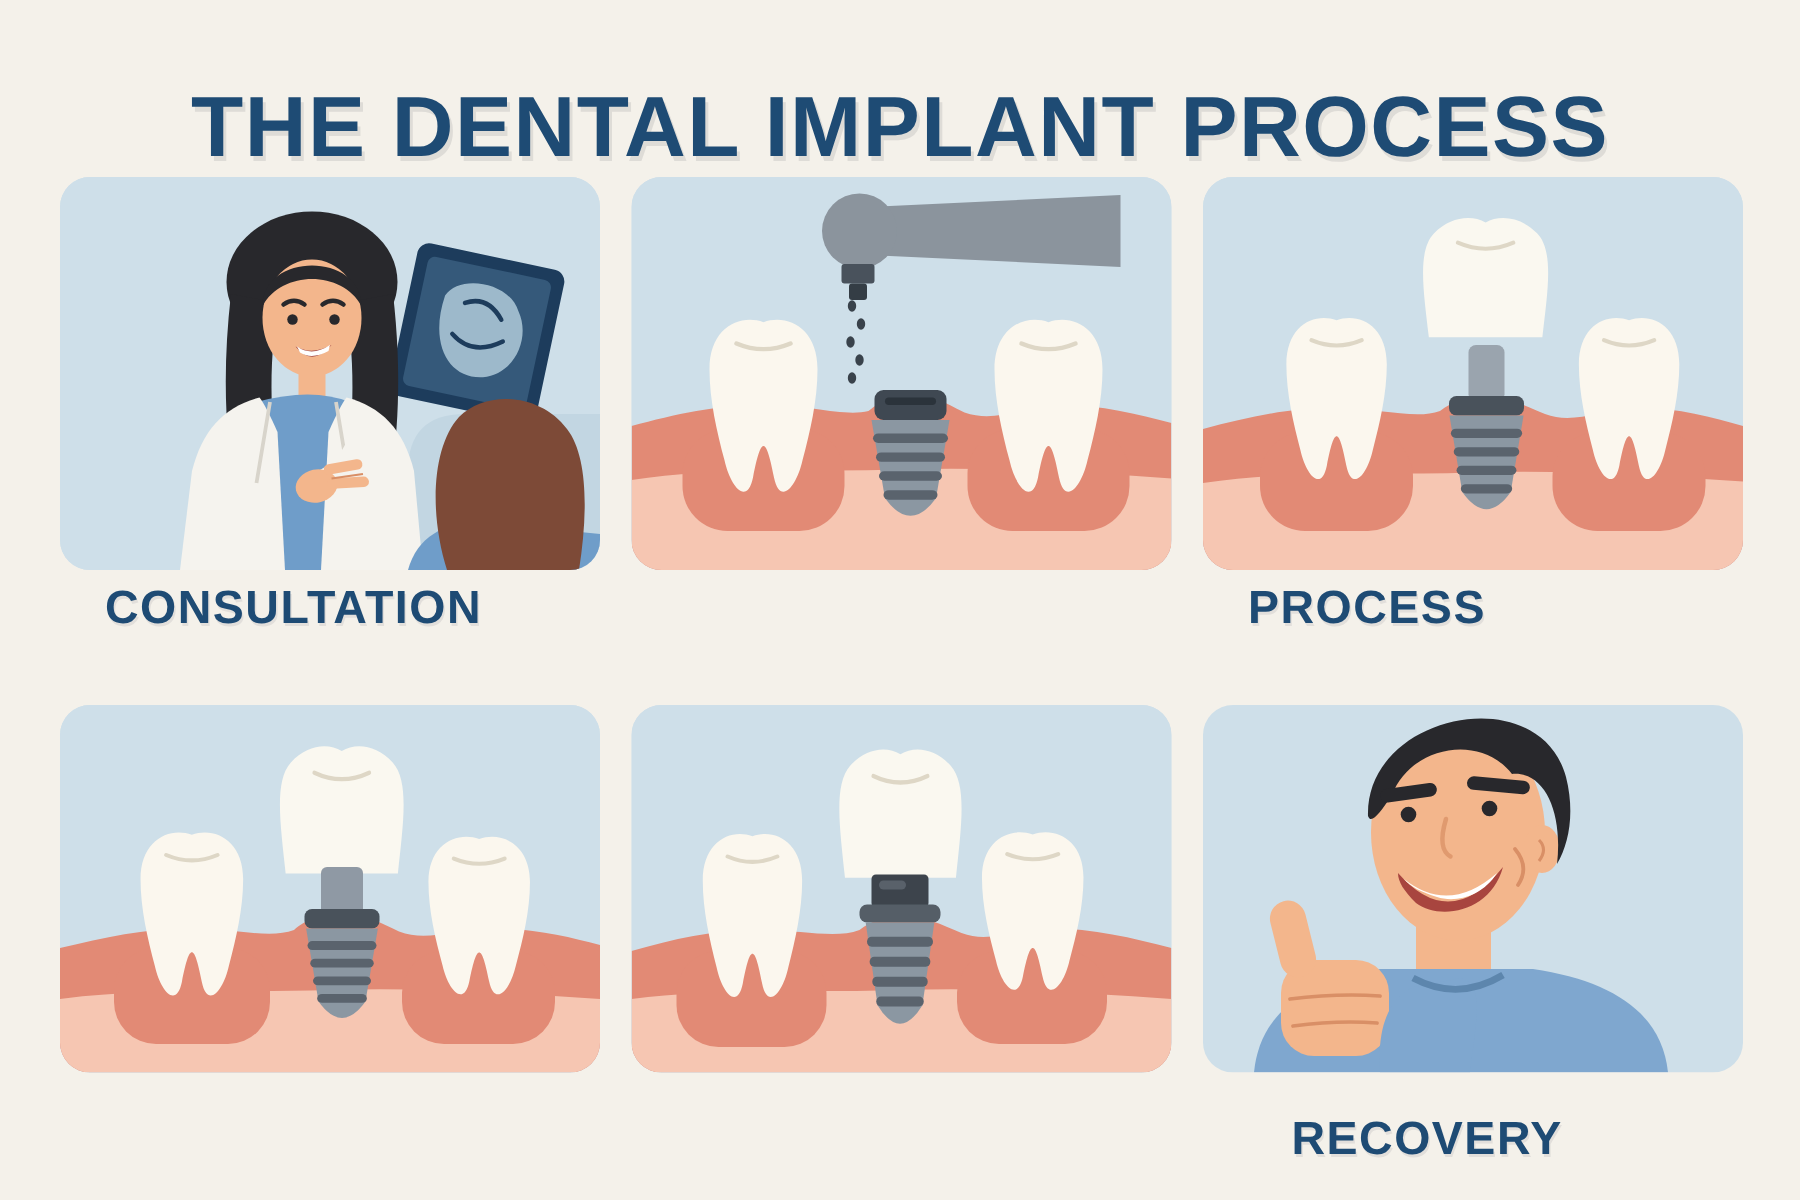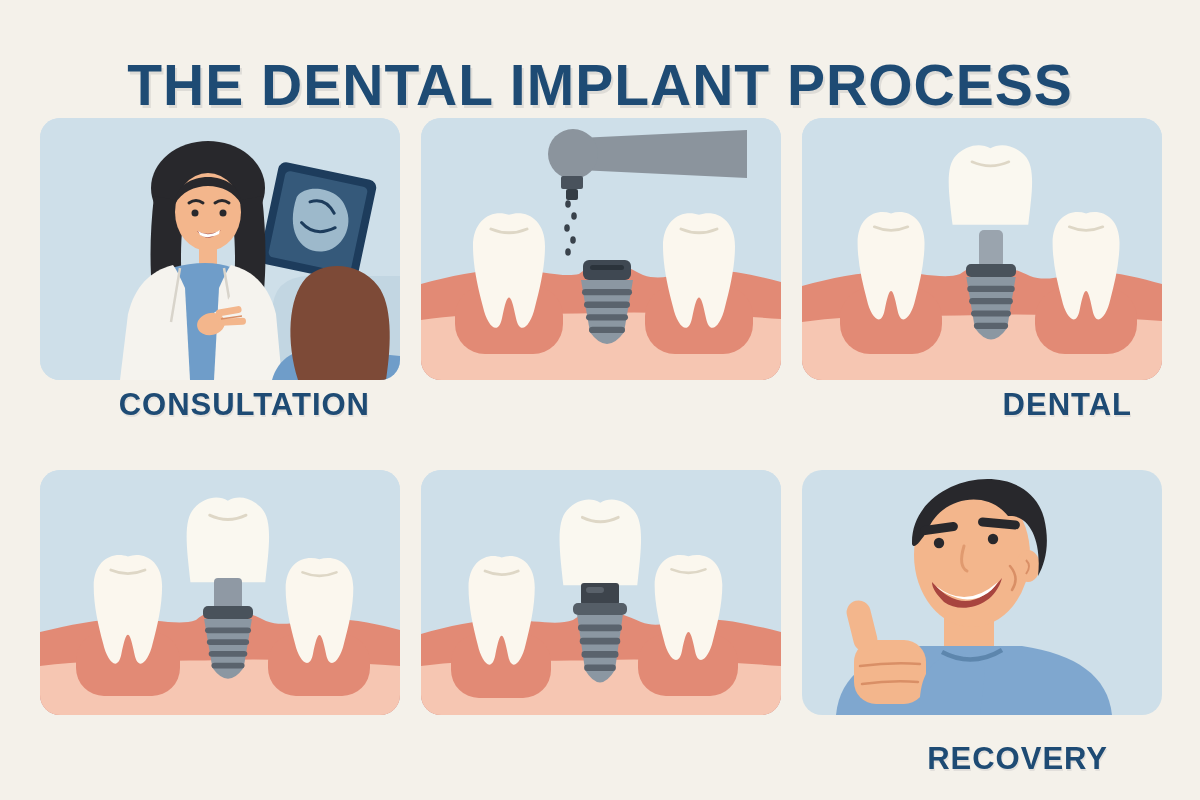--- a/index.html
+++ b/index.html
@@ -12,29 +12,29 @@
                overflow:hidden;margin:0;padding:0;}
   figure.panel.no-clip{background:transparent;overflow:visible;border-radius:0;}
   .panel svg{display:block;}
   #p6 svg{position:absolute;left:0;top:-28px;}
   #p1{left:40px;top:118px;height:262px}
   #p2{left:421px;top:118px;height:262px}
   #p3{left:802px;top:118px;height:262px}
   #p4{left:40px;top:470px;height:245px}
   #p5{left:421px;top:470px;height:245px}
   #p6{left:802px;top:470px;height:245px}
-  .caption{position:absolute;width:300px;text-align:right;font-weight:700;font-size:31px;
+  .caption{position:absolute;width:300px;text-align:left;font-weight:700;font-size:31px;
            line-height:1.22;letter-spacing:1px;color:#1e4b74;
            text-shadow:1px 2px 0 rgba(110,110,120,.13);}
   #c1{left:70px;top:386px}
   #c2{left:451px;top:386px}
   #c3{left:832px;top:386px}
   #c4{left:70px;top:716px}
   #c5{left:451px;top:716px}
-  #c6{left:808px;top:740px}
+  #c6{left:861px;top:740px}
   .defs{position:absolute;width:0;height:0;}
 </style>
 </head>
 <body>
 
 <div class="poster">
 
   <svg class="defs" aria-hidden="true">
     <defs>
       <g id="molar">
@@ -225,16 +225,16 @@
         <circle cx="191" cy="69" r="5.2" fill="#28282c"></circle>
         <path fill="none" stroke="#e09a6f" stroke-width="3" stroke-linecap="round" d="M162,76 Q156,96 165,101"></path>
         <path d="M130,112 Q165,152 200,108 C192,138 158,144 142,132 C134,124 130,118 130,112 Z" fill="#a8453f"></path>
         <path d="M134,116 Q164,140 196,112 C186,128 168,132 156,128 C146,125 138,121 134,116 Z" fill="#ffffff"></path>
         <path fill="none" stroke="#d98f66" stroke-width="2.5" stroke-linecap="round" d="M208,96 Q218,108 210,120"></path>
       </g>
     </svg>
   </figure>
 
   <div class="caption" id="c1">CONSULTATION</div>
-  <div class="caption" id="c3">DENTAL</div>
+  <div class="caption" id="c3">PROCESS</div>
   <div class="caption" id="c6">RECOVERY</div>
 
 </div>
 
 </body></html>

